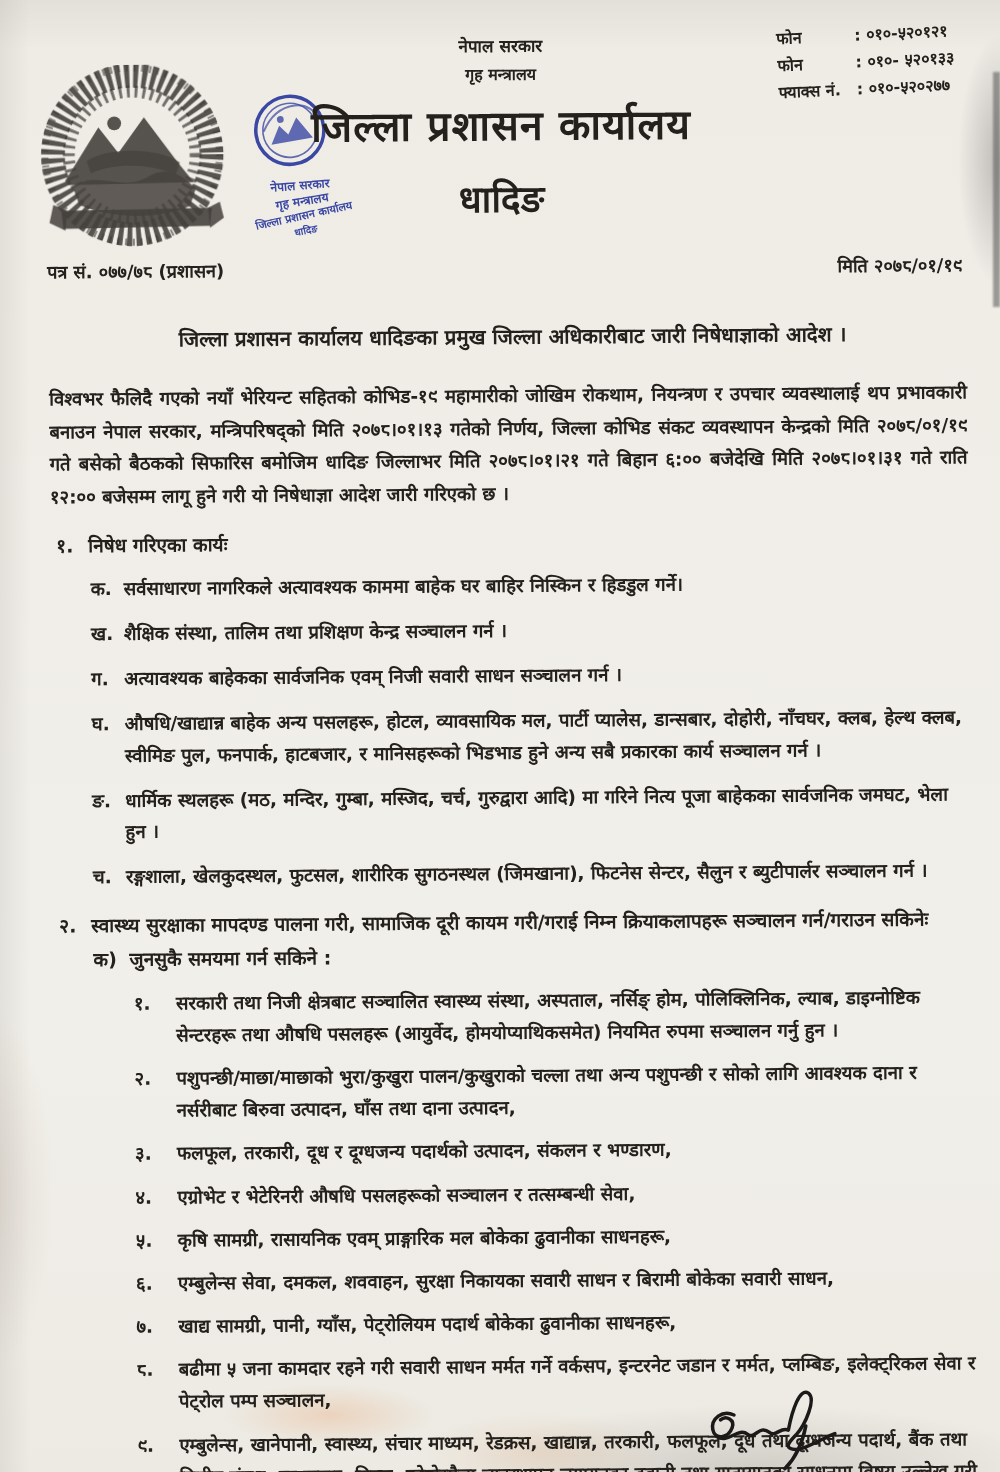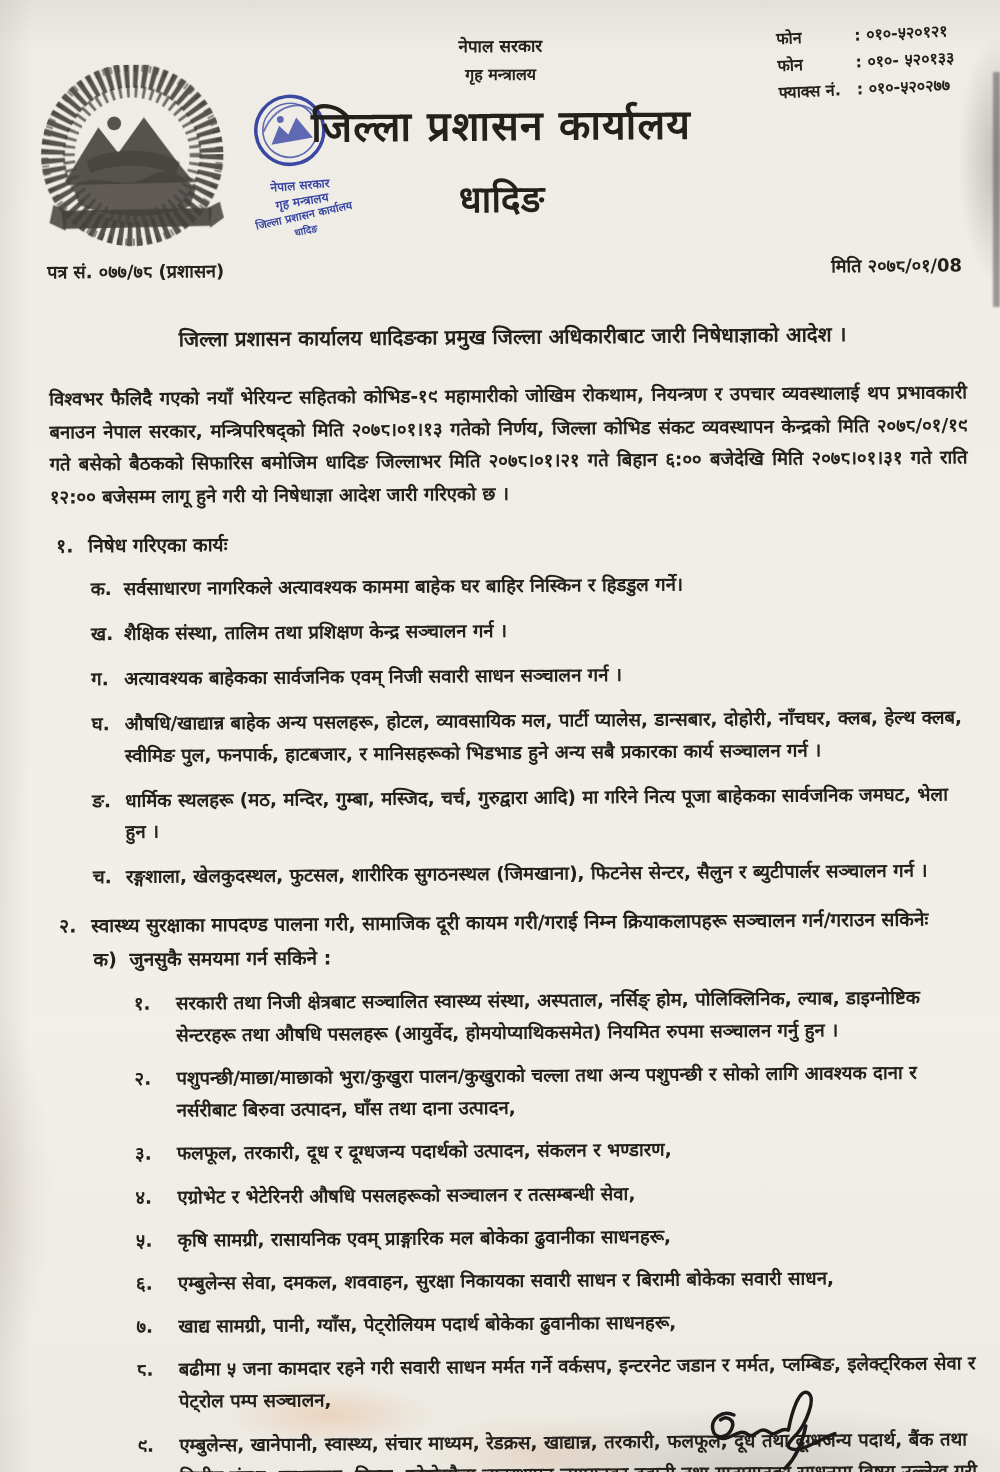--- a/index.html
+++ b/index.html
@@ -123,21 +123,21 @@
         <span class="cval">: ०१०- ५२०१३३</span>
       </div>
       <div class="contact-row">
         <span class="clabel">फ्याक्स नं.</span>
         <span class="cval">: ०१०-५२०२७७</span>
       </div>
     </div>
 
     <div class="ref-row">
       <span>पत्र सं. ०७७/७८ (प्रशासन)</span>
-      <span>मिति २०७८/०१/08</span>
+      <span>मिति २०७८/०१/१९</span>
     </div>
 
     <div class="doc-body">
       <div class="subject">जिल्ला प्रशासन कार्यालय धादिङका प्रमुख जिल्ला अधिकारीबाट जारी निषेधाज्ञाको आदेश ।</div>
       <p class="intro">विश्वभर फैलिदै गएको नयाँ भेरियन्ट सहितको कोभिड-१९ महामारीको जोखिम रोकथाम, नियन्त्रण र उपचार व्यवस्थालाई थप प्रभावकारी बनाउन नेपाल सरकार, मन्त्रिपरिषद्को मिति २०७८।०१।१३ गतेको निर्णय, जिल्ला कोभिड संकट व्यवस्थापन केन्द्रको मिति २०७८/०१/१९ गते बसेको बैठकको सिफारिस बमोजिम धादिङ जिल्लाभर मिति २०७८।०१।२१ गते बिहान ६:०० बजेदेखि मिति २०७८।०१।३१ गते राति १२:०० बजेसम्म लागू हुने गरी यो निषेधाज्ञा आदेश जारी गरिएको छ ।</p>
 
       <div class="sec-head">
         <span class="snum">१.</span>
         <span>निषेध गरिएका कार्यः</span>
       </div>

